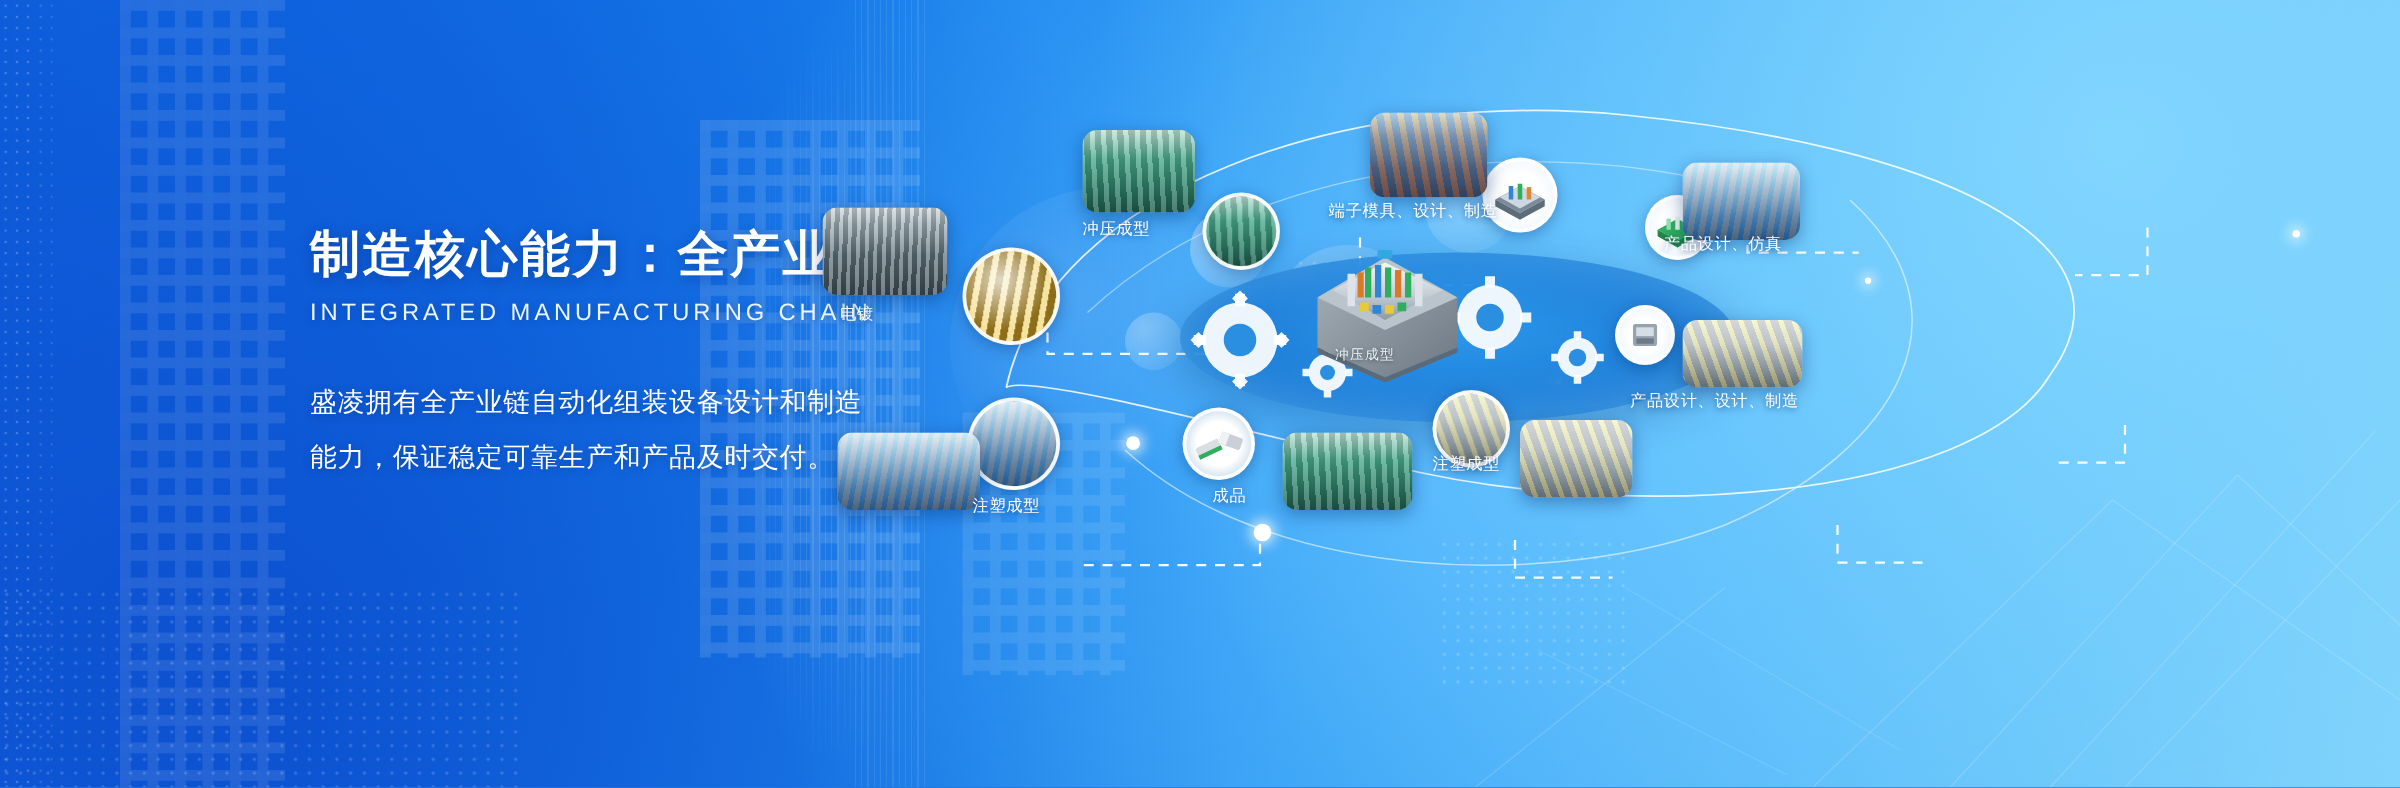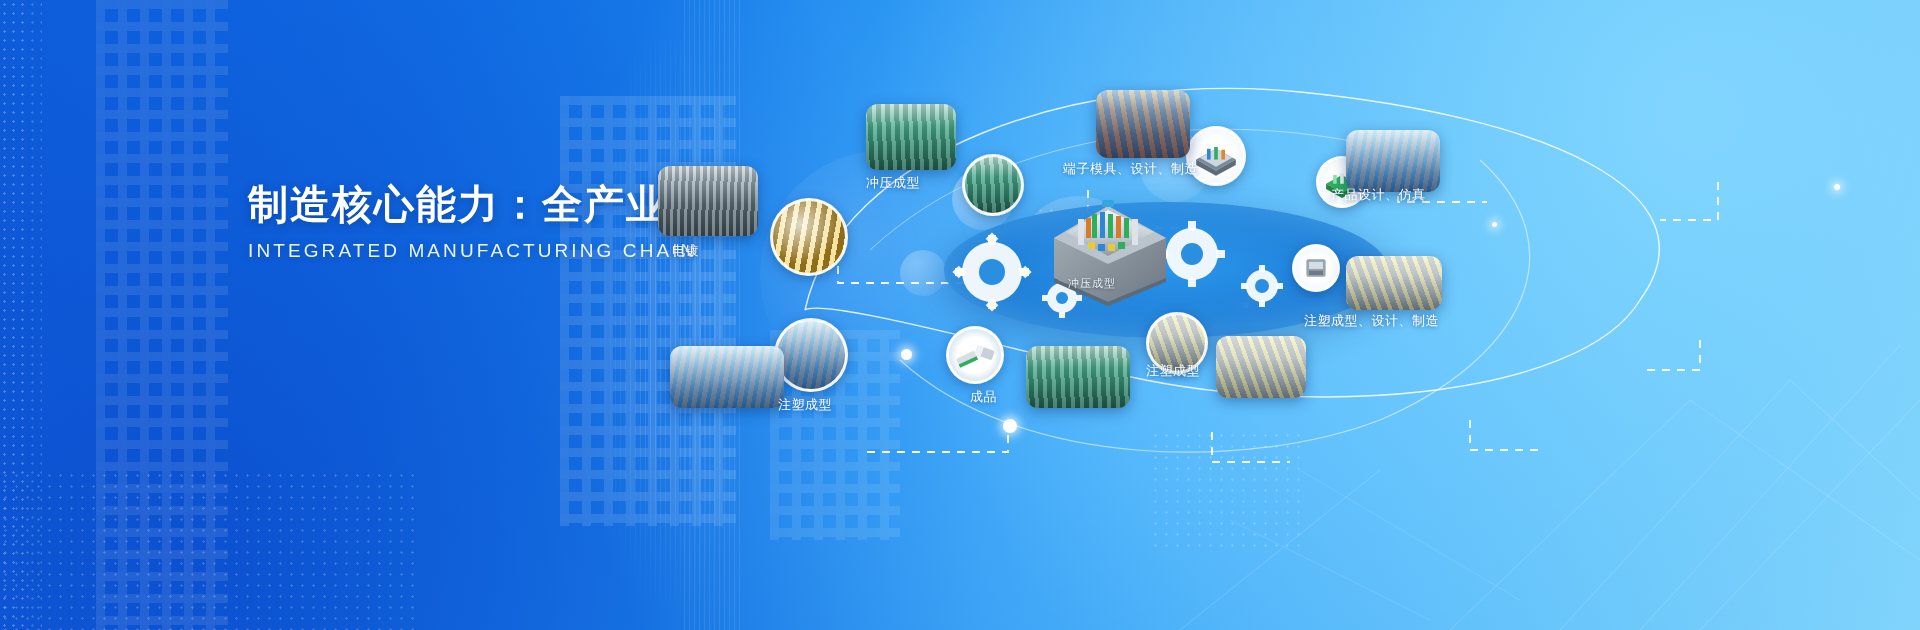--- a/index.html
+++ b/index.html
@@ -157,20 +157,21 @@
     </g>
     <g stroke="rgba(255,255,255,.12)" stroke-width="1" fill="none">
       <path d="M1230 520 L1430 620"></path>
       <path d="M1300 470 L1520 600"></path>
     </g>
   </svg>
 
   <div id="copy">
     <div id="title">制造核心能力：全产业链</div>
     <div id="subtitle">INTEGRATED MANUFACTURING CHAIN</div>
+    <div id="para">盛凌拥有全产业链自动化组装设备设计和制造能力，保证稳定可靠生产和产品及时交付。</div>
   </div>
 
   <div id="diagram">
 
     <svg style="position:absolute;left:0;top:0;width:1140px;height:630px;">
       <g fill="none" stroke="rgba(255,255,255,.85)" stroke-width="1.4">
         <path d="M25 310 C 60 150, 300 70, 520 92 C 760 116, 940 190, 860 300"></path>
         <path d="M860 300 C 800 400, 520 420, 330 372 C 160 330, 40 300, 25 310"></path>
       </g>
       <g fill="none" stroke="rgba(255,255,255,.55)" stroke-width="1.2">
@@ -342,21 +343,21 @@
     <div class="circ ph-green3d" style="left:512px;top:244px;width:48px;height:48px;">
       <svg class="inner" viewBox="0 0 48 48">
         <rect x="13" y="14" width="22" height="20" rx="2" fill="#97a4b0"></rect>
         <rect x="16" y="17" width="16" height="8" fill="#d6dee5"></rect>
         <rect x="16" y="27" width="16" height="5" fill="#6d7b88"></rect>
       </svg>
     </div>
     <div class="thumb ph-white" style="left:566px;top:256px;width:96px;height:54px;">
       <span class="inner"></span>
     </div>
-    <div class="node-label" style="left:524px;top:312px;">注塑成型、设计、制造</div>
+    <div class="node-label" style="left:524px;top:312px;">产品设计、设计、制造</div>
 
     <div class="circ ph-white" style="left:366px;top:312px;width:62px;height:62px;">
       <span class="inner"></span>
     </div>
     <div class="thumb ph-white" style="left:436px;top:336px;width:90px;height:62px;">
       <span class="inner"></span>
     </div>
     <div class="node-label" style="left:366px;top:362px;">注塑成型</div>
 
     <div class="circ ph-conn" style="left:166px;top:326px;width:58px;height:58px;">

